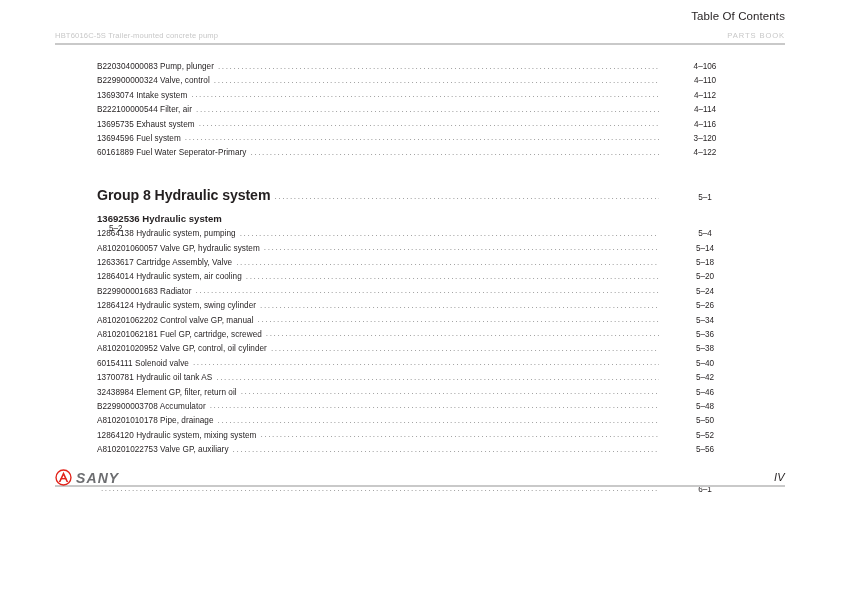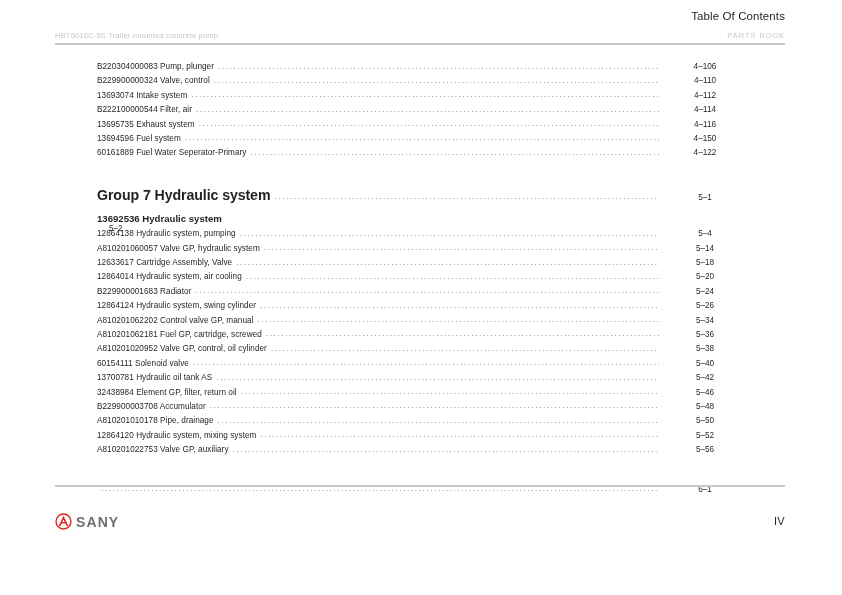--- a/index.html
+++ b/index.html
@@ -148,23 +148,24 @@
     position: absolute;
     left: 55px;
     top: 485px;
     width: 730px;
     height: 2px;
     background: #c9c9c9;
   }
   .footer {
     position: absolute;
     left: 55px;
-    top: 511px;
+    top: 467px;
     width: 730px;
     height: 26px;
+    font-style: italic;
   }
   .logo {
     position: absolute;
     left: 0;
     top: 2px;
     display: flex;
     align-items: center;
   }
   .logo-mark {
     width: 17px;
@@ -224,30 +225,30 @@
         <span class="pageno">4–114</span>
       </div>
       <div class="row">
         <span class="label">13695735 Exhaust system</span>
         <span class="leader">...............................................................................................................................................................</span>
         <span class="pageno">4–116</span>
       </div>
       <div class="row">
         <span class="label">13694596 Fuel system</span>
         <span class="leader">...............................................................................................................................................................</span>
-        <span class="pageno">4–150</span>
+        <span class="pageno">3–120</span>
       </div>
       <div class="row">
         <span class="label">60161889 Fuel Water Seperator-Primary</span>
         <span class="leader">...............................................................................................................................................................</span>
         <span class="pageno">4–122</span>
       </div>
       <div class="spacer-lg"></div>
       <div class="row group">
-        <span class="label">Group 7 Hydraulic system</span>
+        <span class="label">Group 8 Hydraulic system</span>
         <span class="leader">...............................................................................................................................................................</span>
         <span class="pageno">5–1</span>
       </div>
       <div class="row subgroup">
         <span class="label">13692536 Hydraulic system</span>
         <span class="leader">...............................................................................................................................................................</span>
         <span class="pageno">5–2</span>
       </div>
       <div class="row">
         <span class="label">12864138 Hydraulic system, pumping</span>

